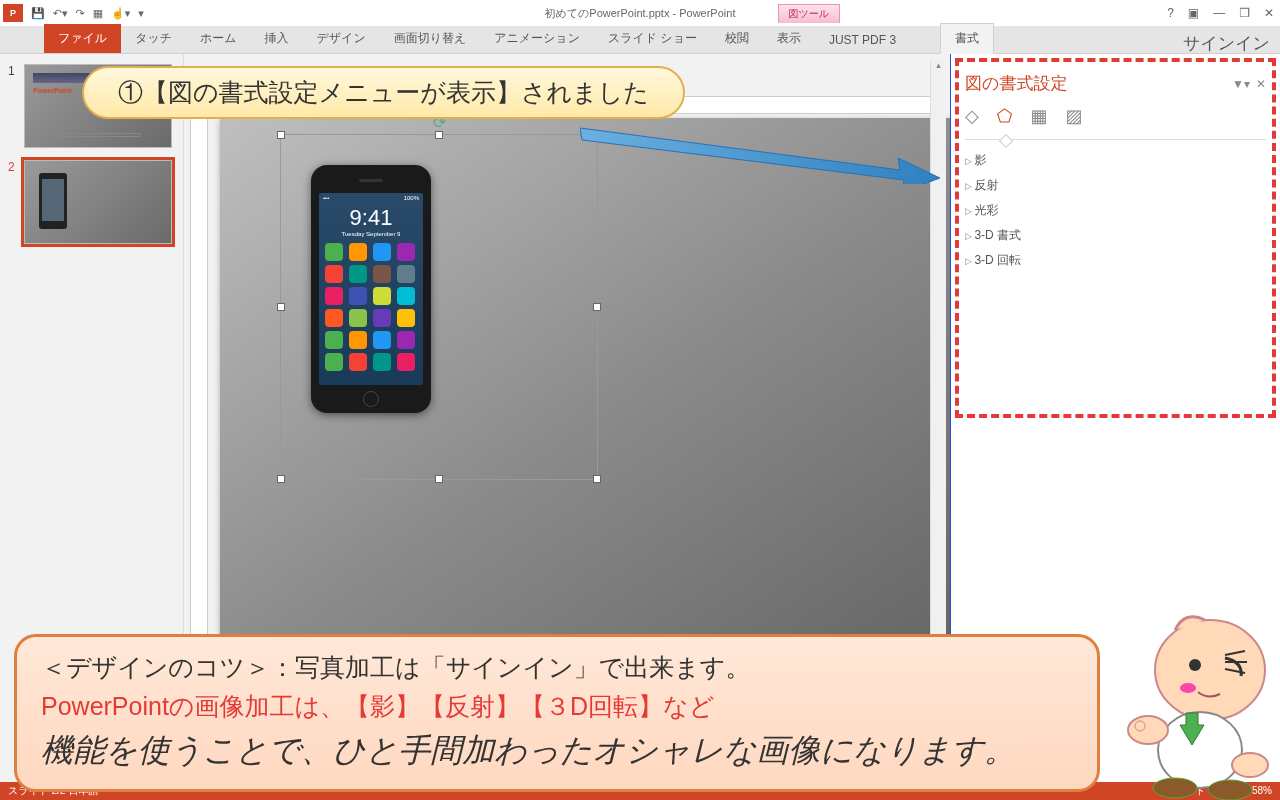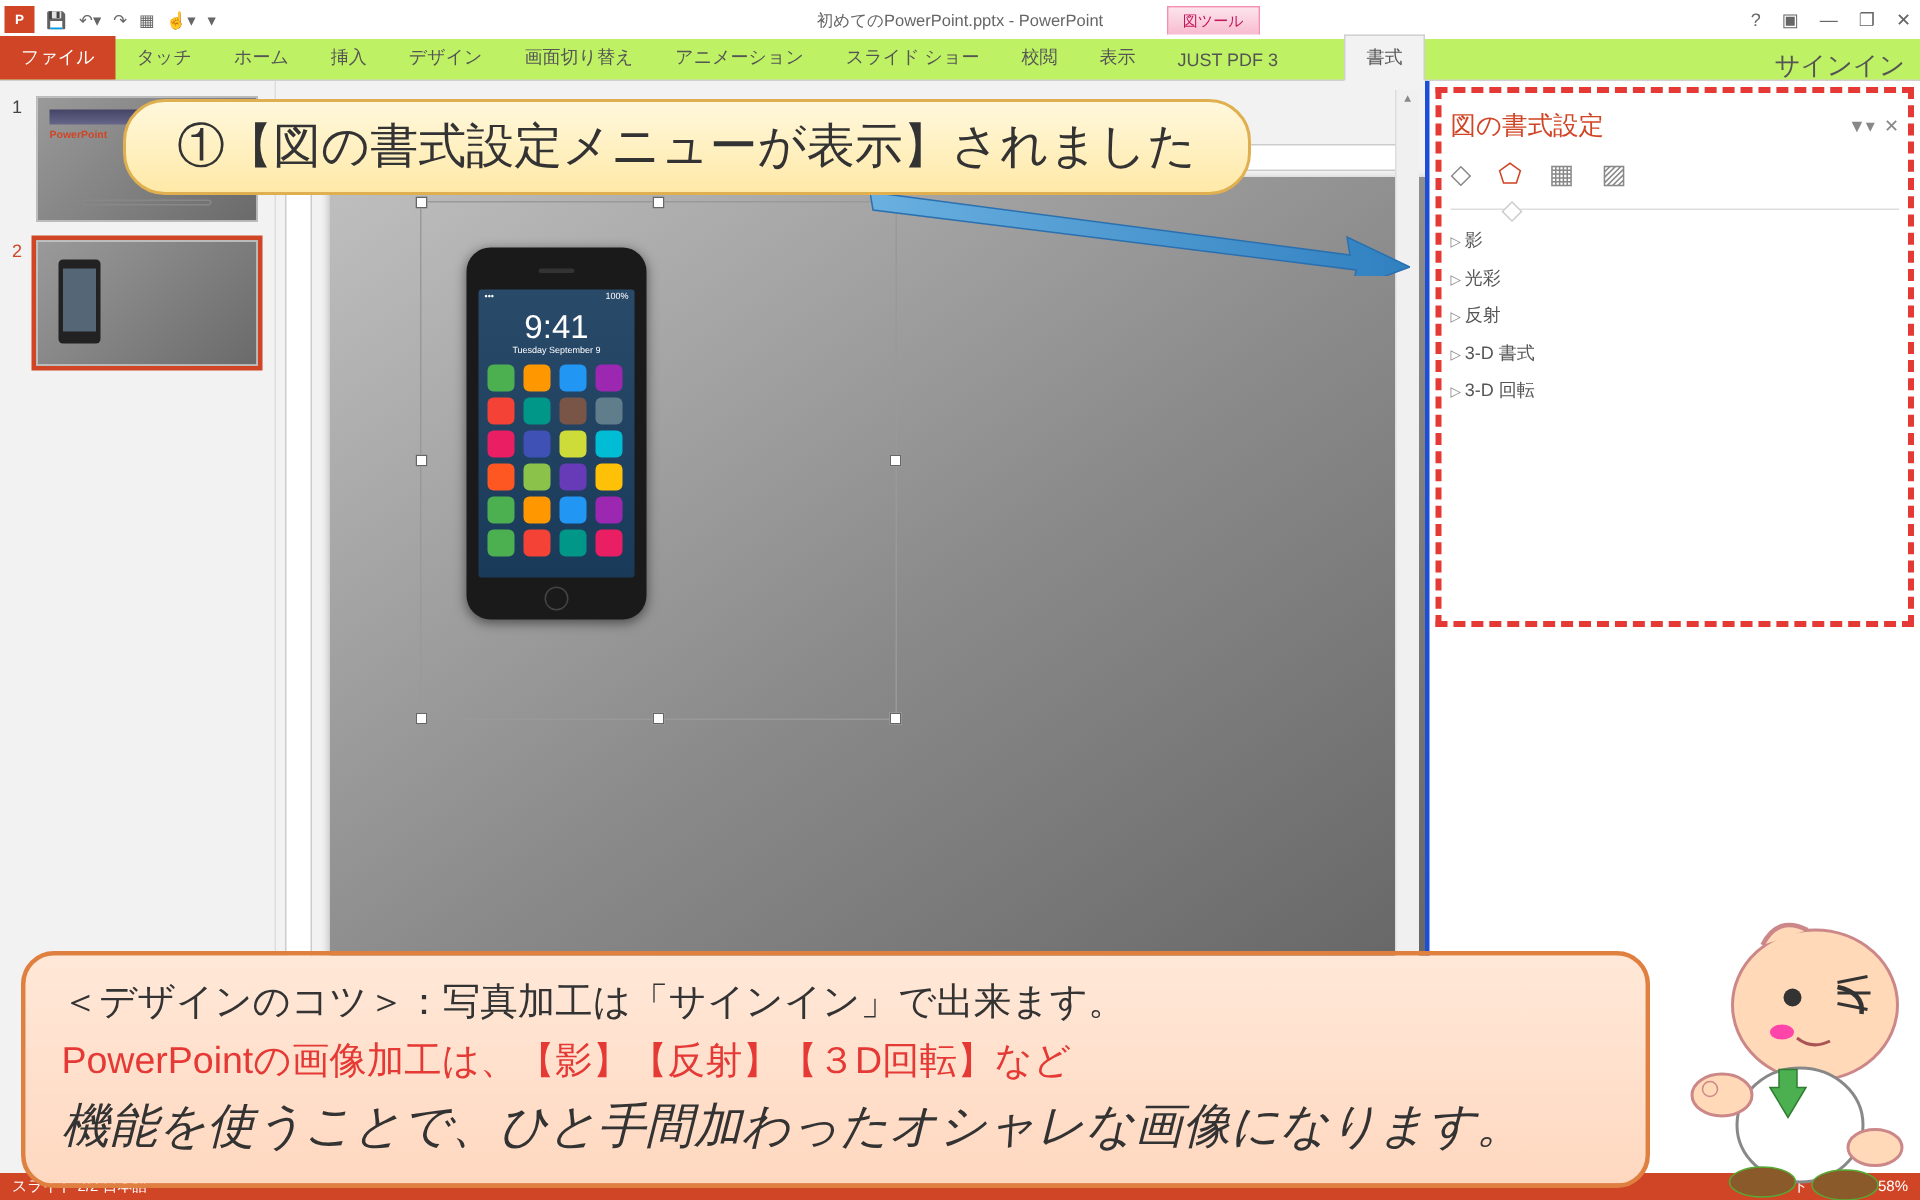--- a/index.html
+++ b/index.html
@@ -8,21 +8,21 @@
 
 .titlebar { height:26px; background:#fff; display:flex; align-items:center; position:relative; font-size:11px; }
 .app-badge { width:20px; height:18px; background:#d04525; color:#fff; display:flex; align-items:center; justify-content:center; font-size:9px; font-weight:bold; margin-left:3px; }
 .qat { display:flex; gap:8px; margin-left:8px; color:#666; align-items:center; }
 .qat span { cursor:pointer; }
 .title-text { position:absolute; left:50%; transform:translateX(-50%); color:#666; }
 .win-controls { position:absolute; right:6px; display:flex; gap:14px; color:#666; font-size:12px; }
 .contextual { position:absolute; right:440px; background:linear-gradient(#fce4ec,#f8bbd0); padding:2px 10px; font-size:10px; color:#c2185b; border:1px solid #f48fb1; border-bottom:none; }
 
 
-.ribbon { height:28px; background:#bef264; border-bottom:1px solid #d0d0d0; display:flex; align-items:flex-end; font-size:12px; position:relative; }
+.ribbon { height:28px; background:#e5e5e5; border-bottom:1px solid #d0d0d0; display:flex; align-items:flex-end; font-size:12px; position:relative;padding-left:44px; }
 .tab { padding:6px 14px; color:#555; cursor:pointer; }
 .tab.file { background:#d04525; color:#fff; }
 .tab.active { background:#f2f2f2; border:1px solid #d0d0d0; border-bottom:1px solid #f2f2f2; margin-bottom:-1px; }
 .signin { position:absolute; right:10px; top:6px; color:#555; font-size:17px; }
 
 
 .main { display:flex; height:calc(100% - 54px - 18px); background:#f2f2f2; }
 
 
 .thumbs { width:184px; background:#f2f2f2; padding:10px 8px; border-right:1px solid #ddd; }
@@ -53,33 +53,33 @@
 .screen { position:absolute; top:28px; left:8px; right:8px; bottom:28px; background:linear-gradient(180deg,#2a4a6a,#1a3a5a); border-radius:2px; overflow:hidden; }
 .status-row { height:10px; display:flex; justify-content:space-between; padding:2px 4px; font-size:6px; color:#fff; }
 .clock { text-align:center; font-size:22px; color:#fff; font-weight:200; margin-top:2px;}
 .date { text-align:center; font-size:6px; color:#fff; }
 .app-grid { display:grid; grid-template-columns:repeat(4,1fr); gap:4px; padding:6px 6px; }
 .app-ic { width:18px; height:18px; border-radius:4px; }
 .home-btn{position:absolute;bottom:6px;left:50%;margin-left:-8px;width:16px;height:16px;border:1px solid #444;border-radius:50%;}
 .speaker{position:absolute;top:14px;left:50%;margin-left:-12px;width:24px;height:3px;background:#333;border-radius:2px;}
 
 
-.format-pane { width:330px; background:#fff; border-left:3px solid #1d4ed8; position:relative; }
+.format-pane { width:330px; background:#fff; border-left:1px solid #1d4ed8; position:relative; }
 .pane-border { position:absolute; top:4px; left:4px; right:4px; height:360px; border:4px dashed #e53935; }
 .pane-title { font-size:17px; color:#d04525; padding:18px 14px 10px; display:flex; justify-content:space-between; align-items:center; }
 .pane-close { color:#888; font-size:12px; display:flex; gap:6px; }
 .pane-icons { display:flex; gap:18px; padding:0 14px 8px; font-size:18px; color:#888; }
 .pane-icons .act { color:#d04525; }
 .pane-sep { border-top:1px solid #ddd; margin:4px 14px 8px; position:relative; }
 .pane-sep::after{content:"";position:absolute;left:36px;top:-4px;width:8px;height:8px;background:#fff;border:1px solid #ccc;transform:rotate(45deg);}
 .opt { padding:4px 14px; font-size:12px; color:#555; cursor:pointer; }
 .opt::before { content:"▷ "; color:#888; font-size:9px; }
 
 
-.callout1 { position:absolute; top:66px; left:82px; background:linear-gradient(#fff8dc,#ffe9a8); border:2px solid #e0b050; border-radius:28px; padding:8px 34px; font-size:32px; color:#333; z-index:50; }
+.callout1 { position:absolute; top:66px; left:82px; background:linear-gradient(#fff8dc,#ffe9a8); border:2px solid #e0b050; border-radius:28px; padding:8px 34px; font-size:25px; color:#333; z-index:50; }
 .arrow { position:absolute; top:120px; left:580px; width:360px; height:64px; z-index:45; }
 
 
 .tip-box { position:absolute; left:14px; bottom:8px; right:180px; background:linear-gradient(#ffe8d8,#ffd8c0); border:3px solid #e08040; border-radius:22px; padding:14px 24px 16px; z-index:60; }
 .tip-box .l1 { font-size:25px; color:#333; }
 .tip-box .l2 { font-size:25px; color:#e53935; margin-top:6px; }
 .tip-box .l3 { font-size:32px; color:#333; margin-top:6px;font-style:italic; }
 
 
 .mascot { position:absolute; right:0; bottom:0; width:200px; height:200px; z-index:70; }
@@ -221,22 +221,22 @@
       </span>
     </div>
     <div class="pane-icons">
       <span>◇</span>
       <span class="act">⬠</span>
       <span>▦</span>
       <span>▨</span>
     </div>
     <div class="pane-sep"></div>
     <div class="opt">影</div>
+    <div class="opt">反射</div>
     <div class="opt">光彩</div>
-    <div class="opt">反射</div>
     <div class="opt">3-D 書式</div>
     <div class="opt">3-D 回転</div>
   </div>
 </div>
 
 <div class="callout1">①【図の書式設定メニューが表示】されました</div>
 <svg class="arrow" viewBox="0 0 360 64">
   <defs>
       <linearGradient id="g1" x1="0" x2="1">
         <stop offset="0" stop-color="#6ab0e0"></stop>

